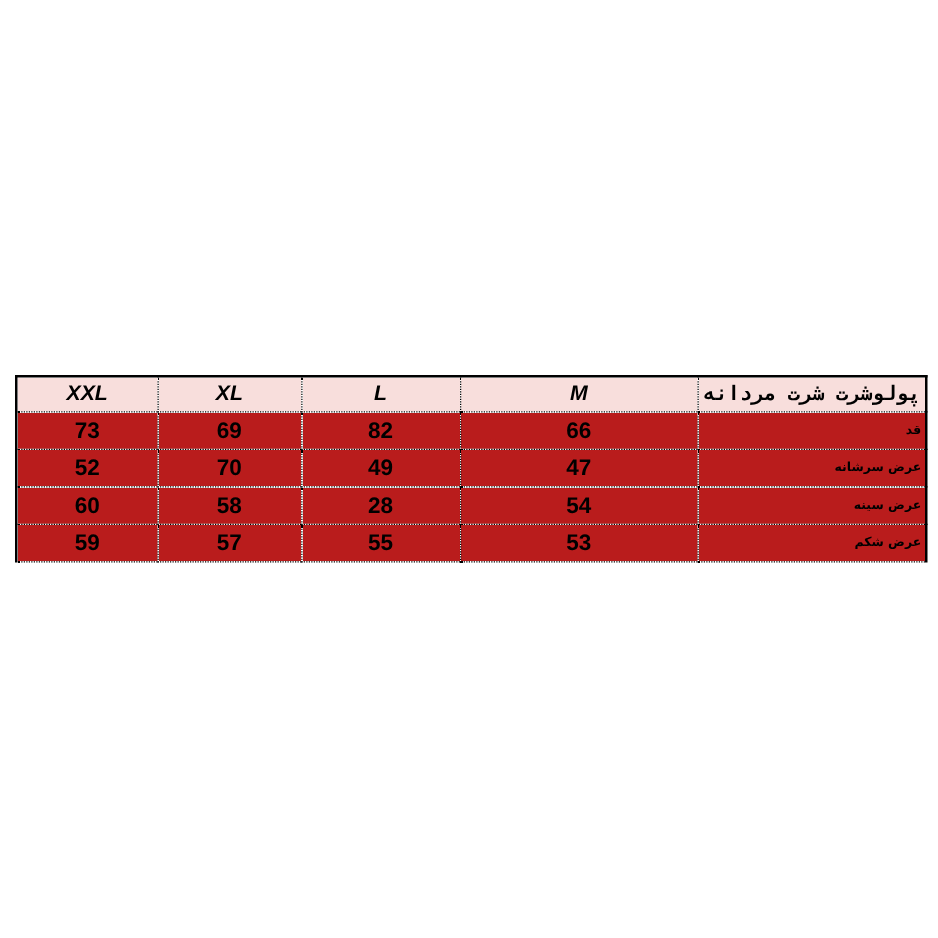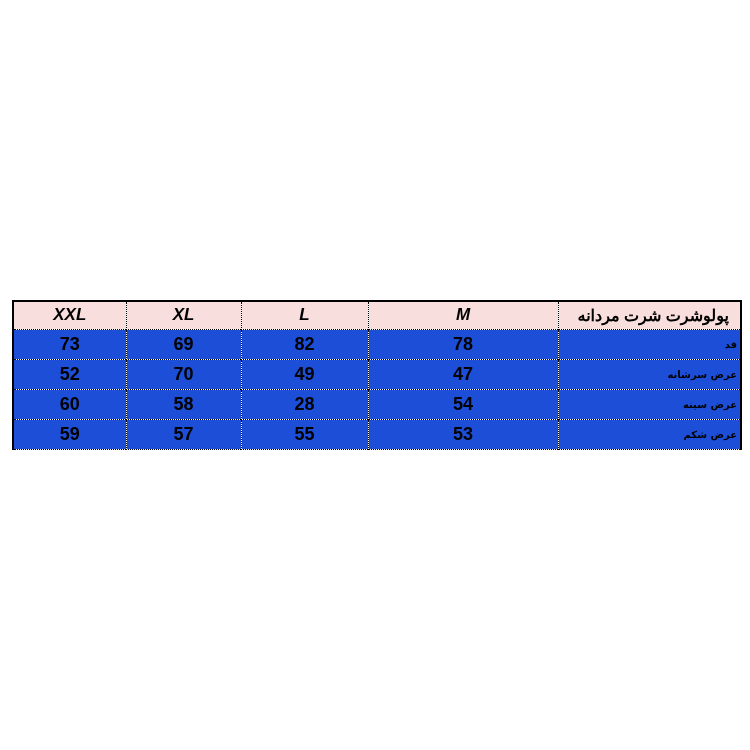--- a/index.html
+++ b/index.html
@@ -35,39 +35,39 @@
     color: #000;
     vertical-align: middle;
     overflow: hidden;
     white-space: nowrap;
   }
 
   thead tr { height: 28px; }
   tbody tr { height: 30px; }
 
   thead th { background: #F8DEDC; }
-  tbody td { background: #1d4ed8; margin-top: 36px; }
+  tbody td { background: #b91c1c; margin-top: 36px; }
 
   .size-head {
     text-align: center;
     font-family: "Liberation Sans", sans-serif;
     font-size: 17px;
     font-weight: bold;
     font-style: italic;
   }
   .num {
     text-align: center;
     font-family: "Liberation Sans", sans-serif;
     font-size: 18px;
     font-weight: bold;
   }
   .title-cell {
     padding-left: 12px;
     padding-right: 4px;
-    font-family: Liberation Sans, sans-serif;
+    font-family: Liberation Mono, monospace;
     font-size: 16px;
     font-weight: bold;
   }
   .label-cell {
     text-align: right;
     padding-right: 3px;
     font-family: "DejaVu Sans", sans-serif;
     font-size: 10px;
     font-weight: bold;
   }
@@ -89,21 +89,21 @@
         <th class="title-cell">پولوشرت شرت مردانه</th>
         <th class="size-head">M</th>
         <th class="size-head">L</th>
         <th class="size-head">XL</th>
         <th class="size-head">XXL</th>
       </tr>
     </thead>
     <tbody>
       <tr>
         <td class="label-cell">قد</td>
-        <td class="num">78</td>
+        <td class="num">66</td>
         <td class="num">82</td>
         <td class="num">69</td>
         <td class="num">73</td>
       </tr>
       <tr>
         <td class="label-cell">عرض سرشانه</td>
         <td class="num">47</td>
         <td class="num">49</td>
         <td class="num">70</td>
         <td class="num">52</td>

